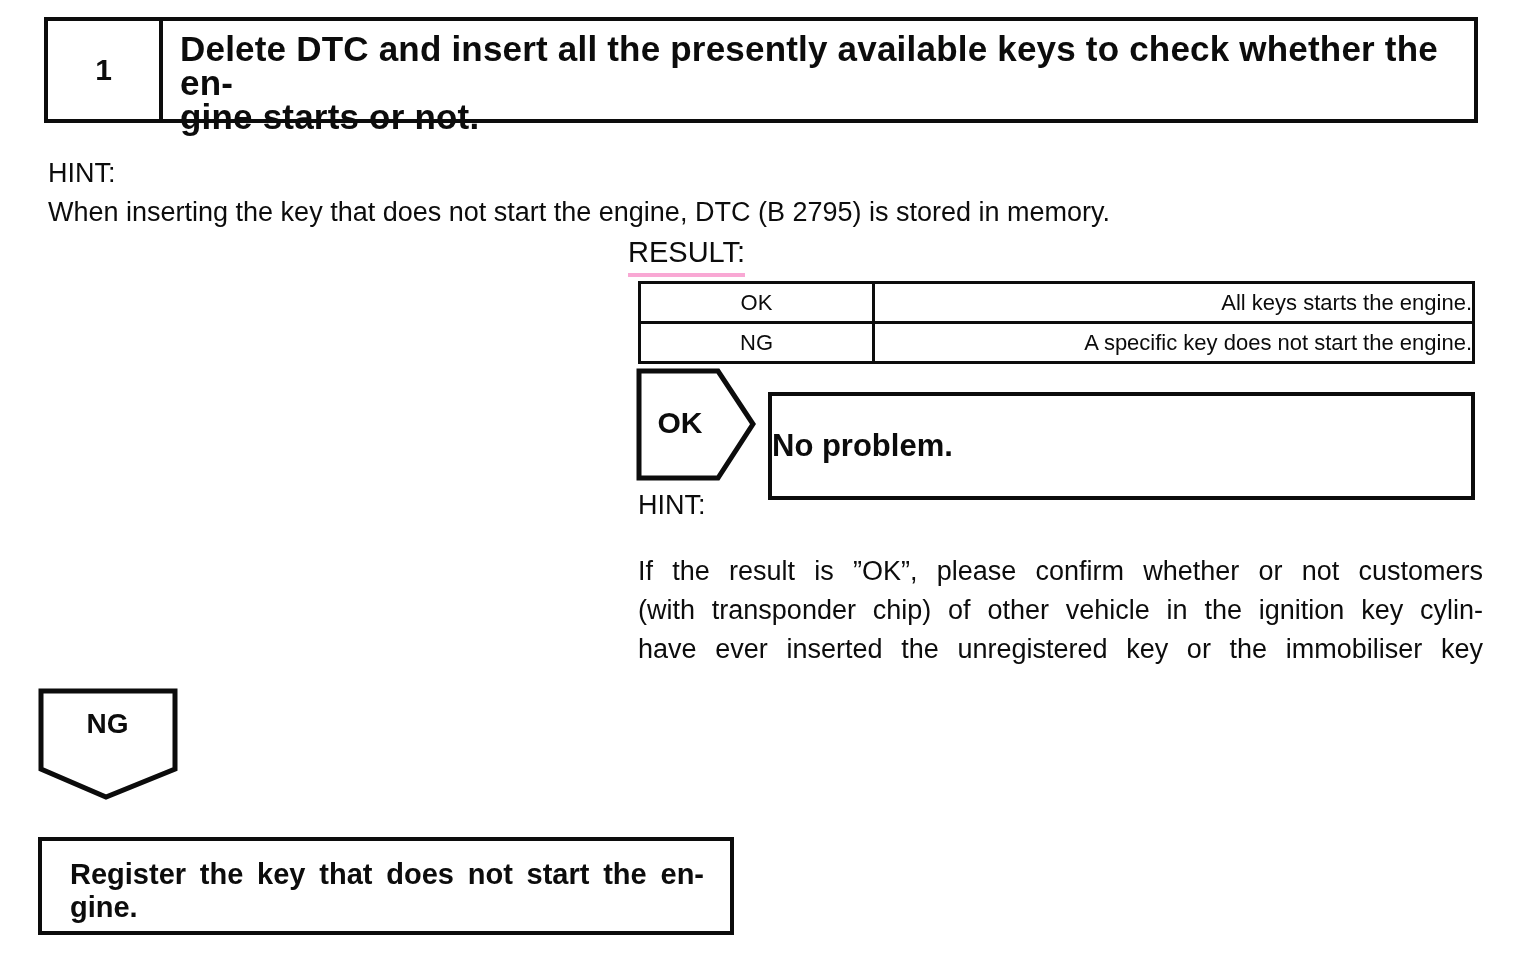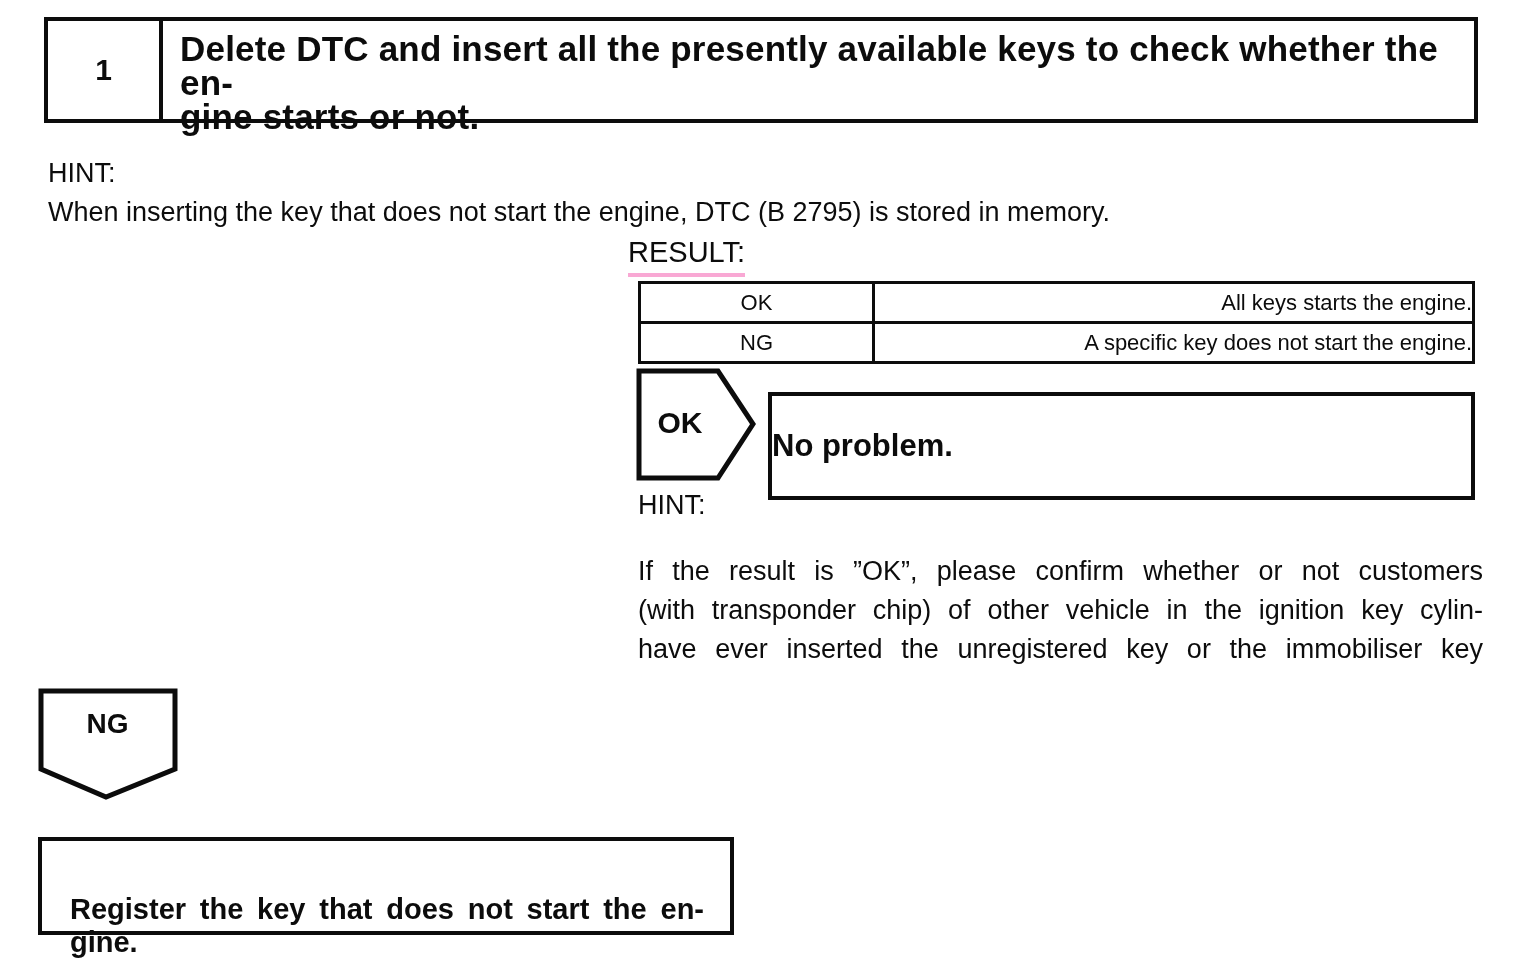--- a/index.html
+++ b/index.html
@@ -150,21 +150,20 @@
     border: 4px solid #0c0c0c;
     padding: 17px 26px 0 28px;
     box-sizing: border-box;
     font-size: 29px;
     font-weight: bold;
     line-height: 33px;
   }
   .register-box .line.fill {
     text-align: justify;
     text-align-last: justify;
-    margin-top: 35px;
   }
 </style>
 </head>
 <body>
 
 <div class="page">
 
   <div class="step-box">
     <div class="step-num-cell">1</div>
     <div class="step-text-cell">

